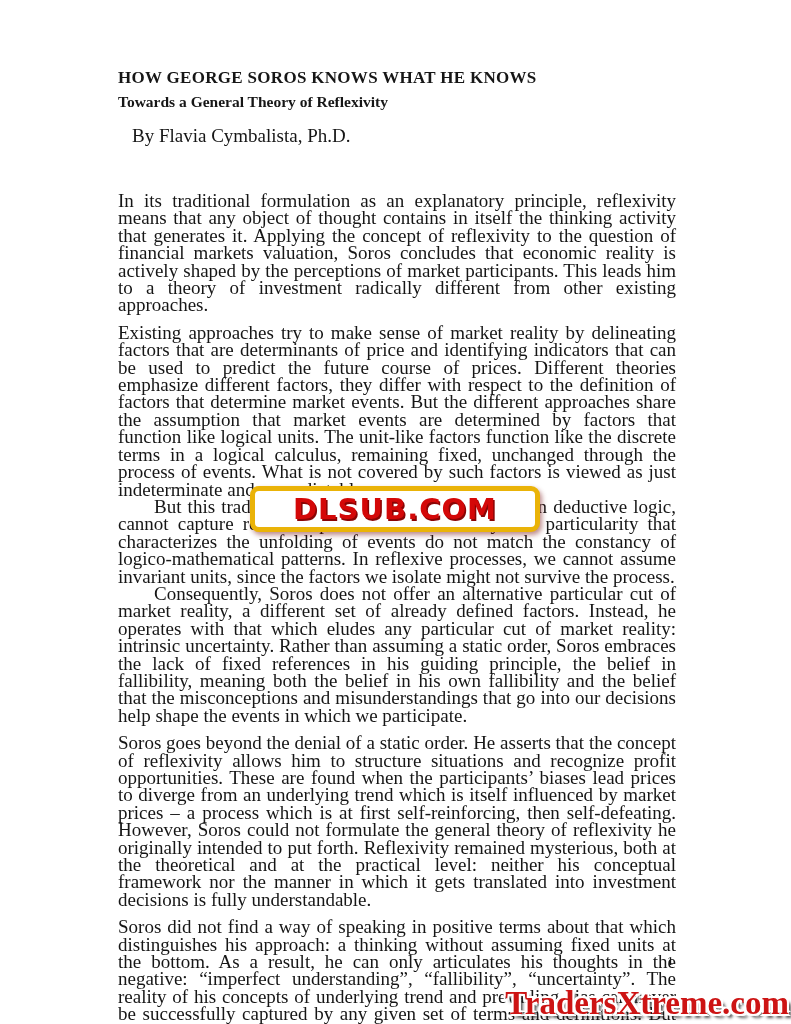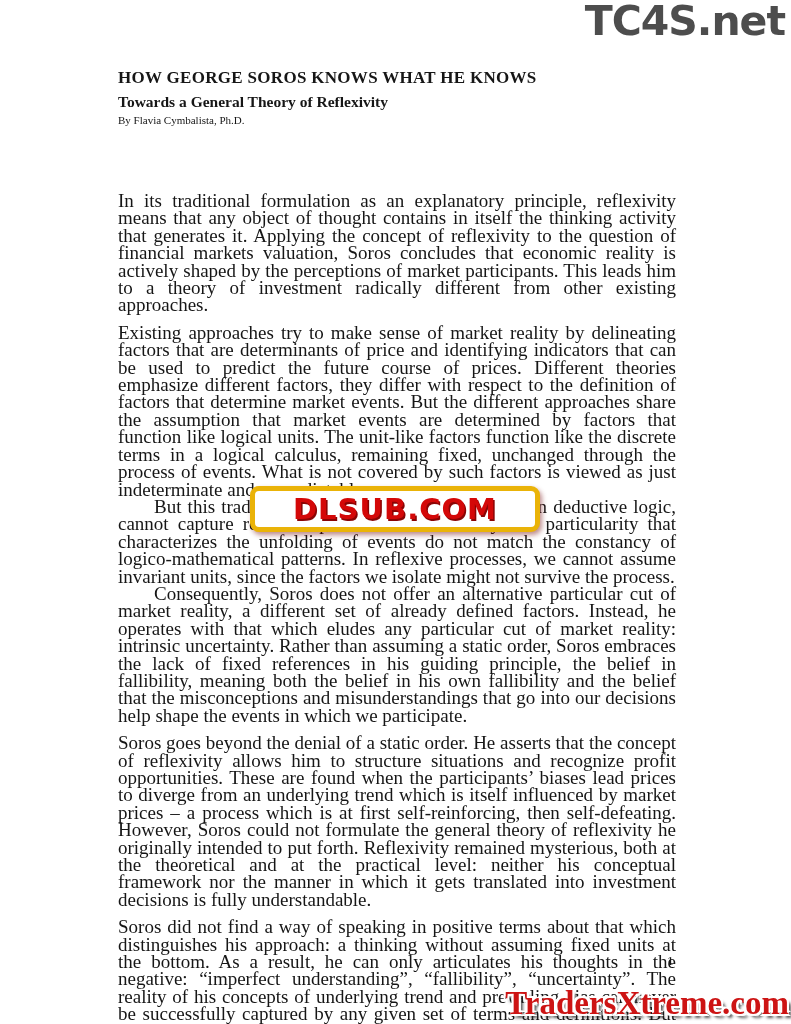--- a/index.html
+++ b/index.html
@@ -39,22 +39,22 @@
     font-weight: bold;
     letter-spacing: 0.3px;
     margin: 0 0 5px 0;
   }
   .doc-subtitle {
     font-size: 15.5px;
     font-weight: bold;
     margin: 0 0 3px 0;
   }
   .doc-byline {
-    font-size: 11px;
-    margin: 0;
+    font-size: 19px;
+    margin: 14px;
   }
 
   
   .body-text {
     position: absolute;
     left: 118px;
     top: 192px;
     width: 558px;
     font-size: 19px;
     line-height: 17.4px;
@@ -116,21 +116,20 @@
        2px  2px 0 #ffffff,
        4px  4px 3px rgba(40, 40, 40, 0.8);
     z-index: 5;
   }
 </style>
 </head>
 <body>
 
 <div class="page">
 
-  <div class="wm-top">TC4S.net</div>
 
   <header class="doc-header">
     <h1 class="doc-title">HOW GEORGE SOROS KNOWS WHAT HE KNOWS</h1>
     <h2 class="doc-subtitle">Towards a General Theory of Reflexivity</h2>
     <div class="doc-byline">By Flavia Cymbalista, Ph.D.</div>
   </header>
 
   <main class="body-text">
     <p class="para">In its traditional formulation as an explanatory principle, reflexivity means that any object of thought contains in itself the thinking activity that generates it. Applying the concept of reflexivity to the question of financial markets valuation, Soros concludes that economic reality is actively shaped by the perceptions of market participants. This leads him to a theory of investment radically different from other existing approaches.</p>
     <p class="para gap">Existing approaches try to make sense of market reality by delineating factors that are determinants of price and identifying indicators that can be used to predict the future course of prices. Different theories emphasize different factors, they differ with respect to the definition of factors that determine market events. But the different approaches share the assumption that market events are determined by factors that function like logical units. The unit-like factors function like the discrete terms in a logical calculus, remaining fixed, unchanged through the process of events. What is not covered by such factors is viewed as just indeterminate and unpredictable.</p>

